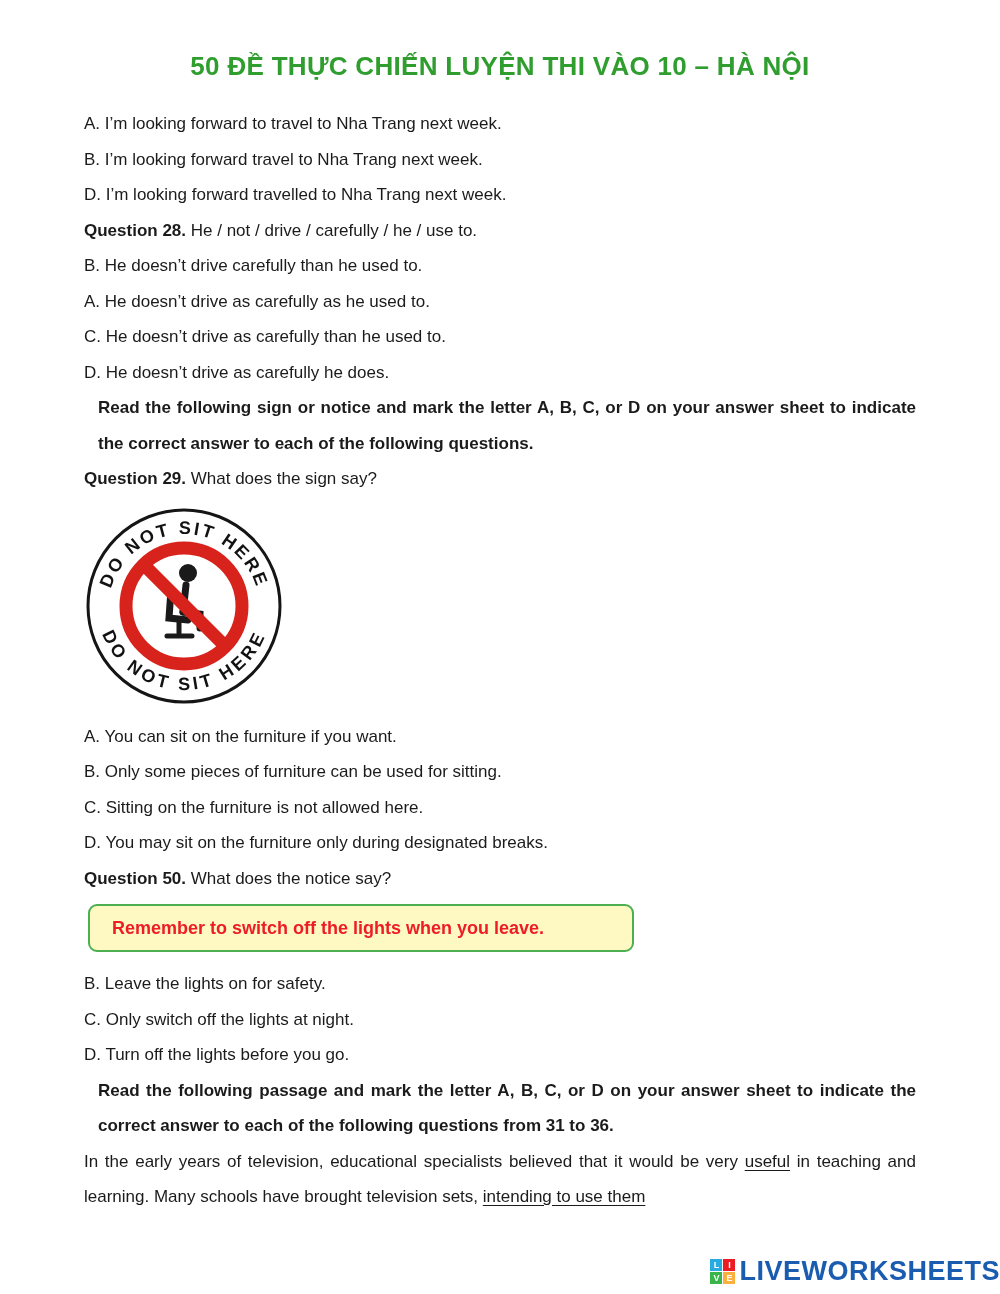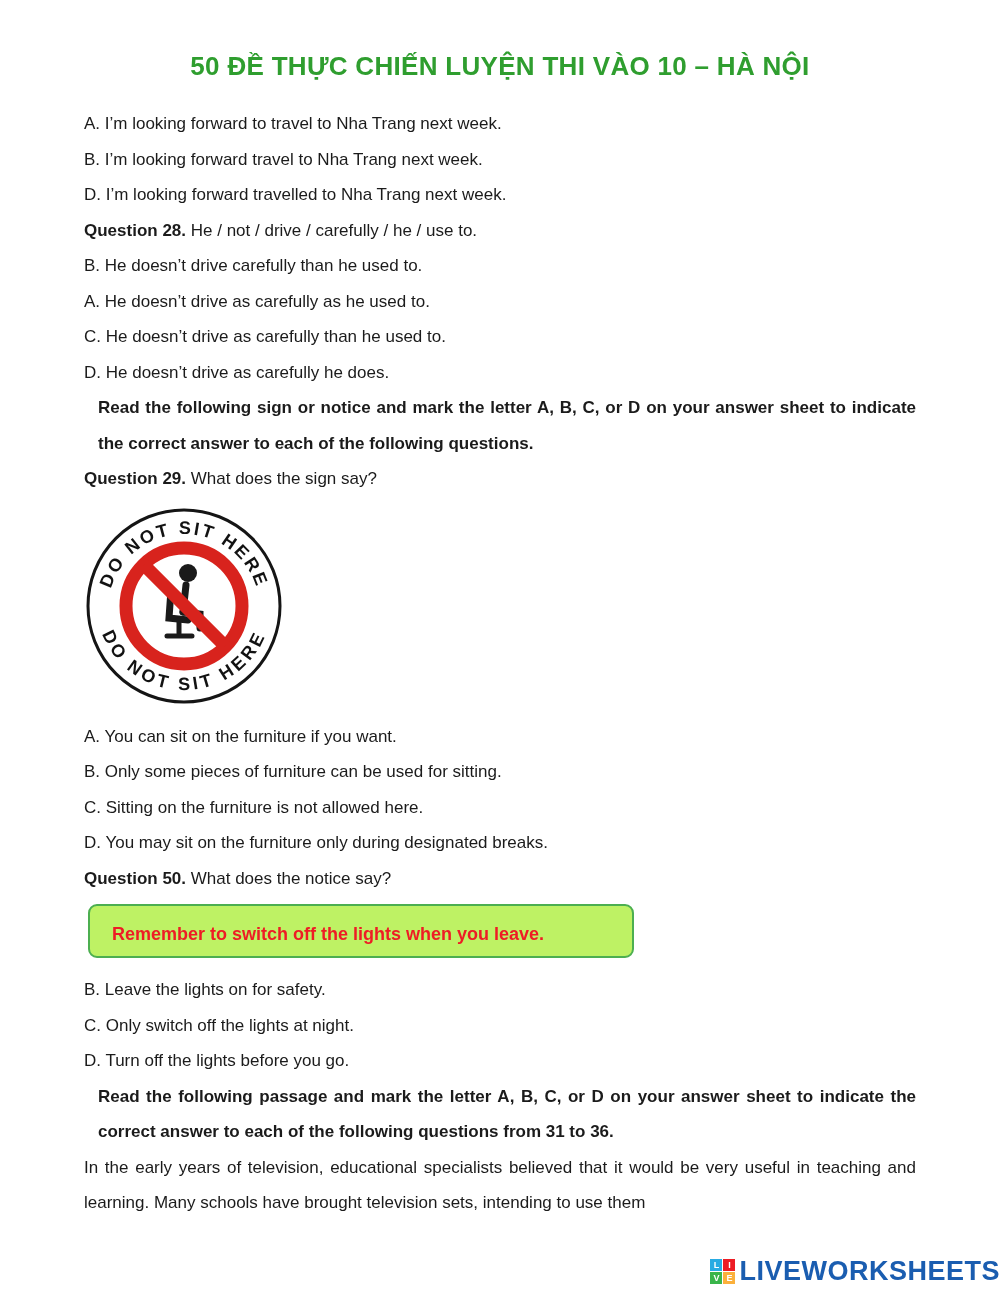--- a/index.html
+++ b/index.html
@@ -24,40 +24,40 @@
     font-size:17px;
     line-height:35.5px;
     white-space:nowrap;
   }
   p.para {
     font-size:17px;
     line-height:35.5px;
     text-align:justify;
   }
   p.para.bold { font-weight:bold;margin-left:14px; }
-  .u { text-underline-offset:3px;margin-top:40px; }
+  .u { text-decoration:underline; text-underline-offset:3px;margin-top:40px; }
 
   
   .sign-wrap { padding:9px 0 13px 0; }
   svg.sign { width:200px; height:200px; display:block; }
   .arc-text {
     font-family:"Liberation Sans", sans-serif;
     font-weight:bold; font-size:18px;
     letter-spacing:2.5px; fill:#121212;
   }
   .arc-text.bottom { letter-spacing:3.5px; }
 
   
   .notice-box {
     width:546px;
     margin:8px 0 14px 4px;
     border:2px solid #4caf50;
     border-radius:9px;
-    padding:16px 20px 10px 22px;
-    background:#bef264;
+    padding:10px 20px 10px 22px;
+    background:#fef9c3;
   }
   .notice-text {
     color:#ee1c25;
     font-weight:bold;
     font-size:18px;
     line-height:24px;
     white-space:nowrap;
   }
 
   

